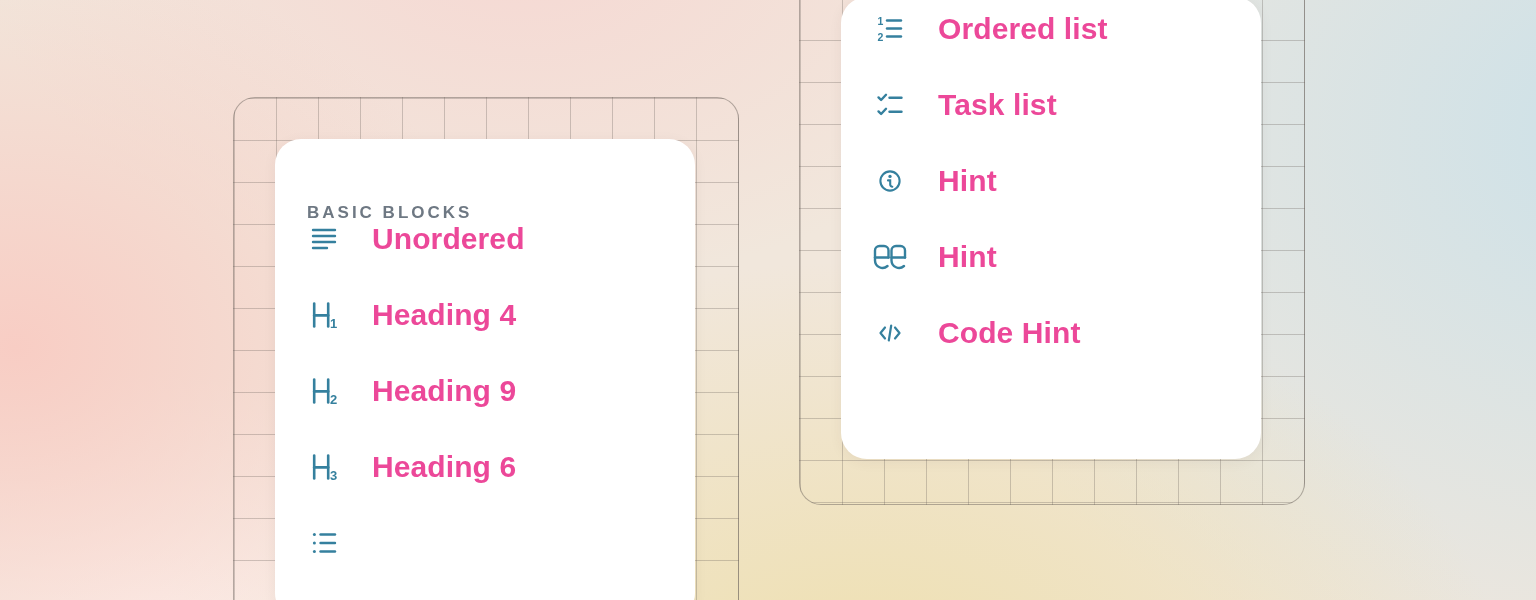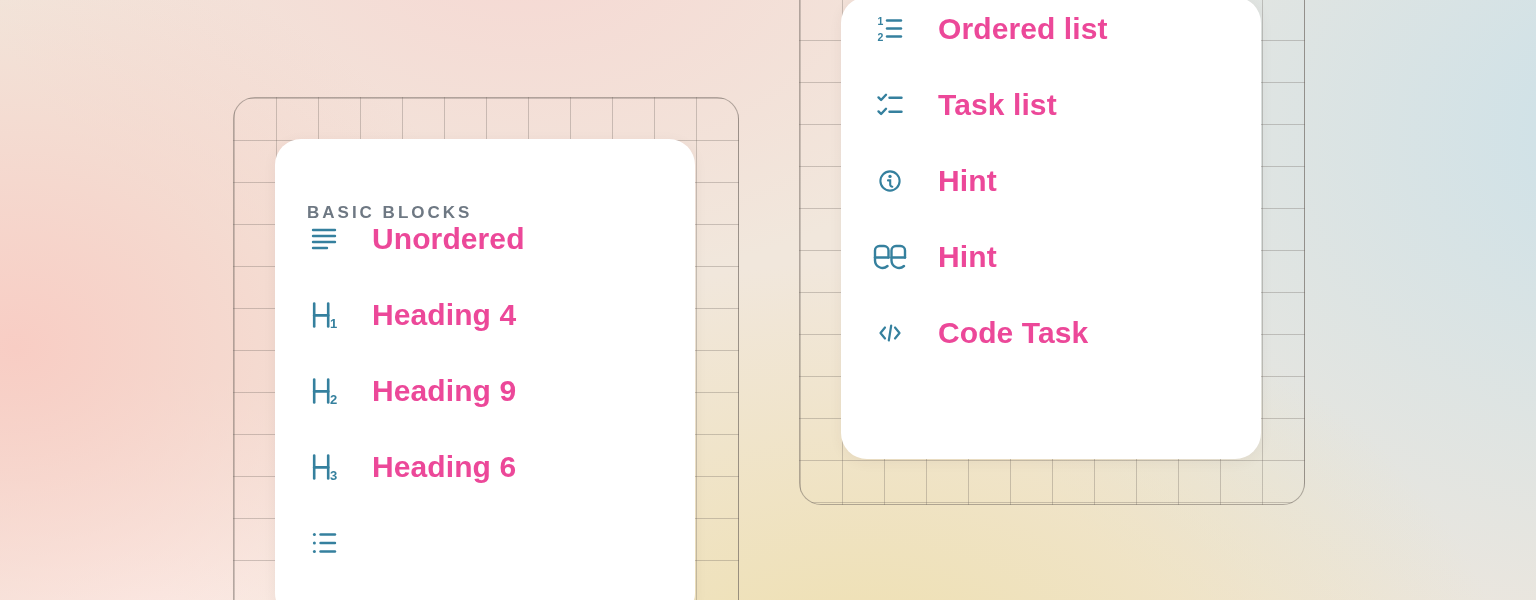--- a/index.html
+++ b/index.html
@@ -181,16 +181,16 @@
     </div>
 
     <div class="menu-item">
       <span class="icon">
         <svg width="28" height="28" viewBox="0 0 28 28" fill="none" stroke="#35809E" stroke-width="2.2" stroke-linecap="round" stroke-linejoin="round">
           <path d="M9 8.5L4.5 14L9 19.5"></path>
           <path d="M19 8.5L23.5 14L19 19.5"></path>
           <path d="M15.2 6.5L12.8 21.5"></path>
         </svg>
       </span>
-      <span class="label">Code Task</span>
+      <span class="label">Code Hint</span>
     </div>
   </div>
 </div>
 
 </body></html>

